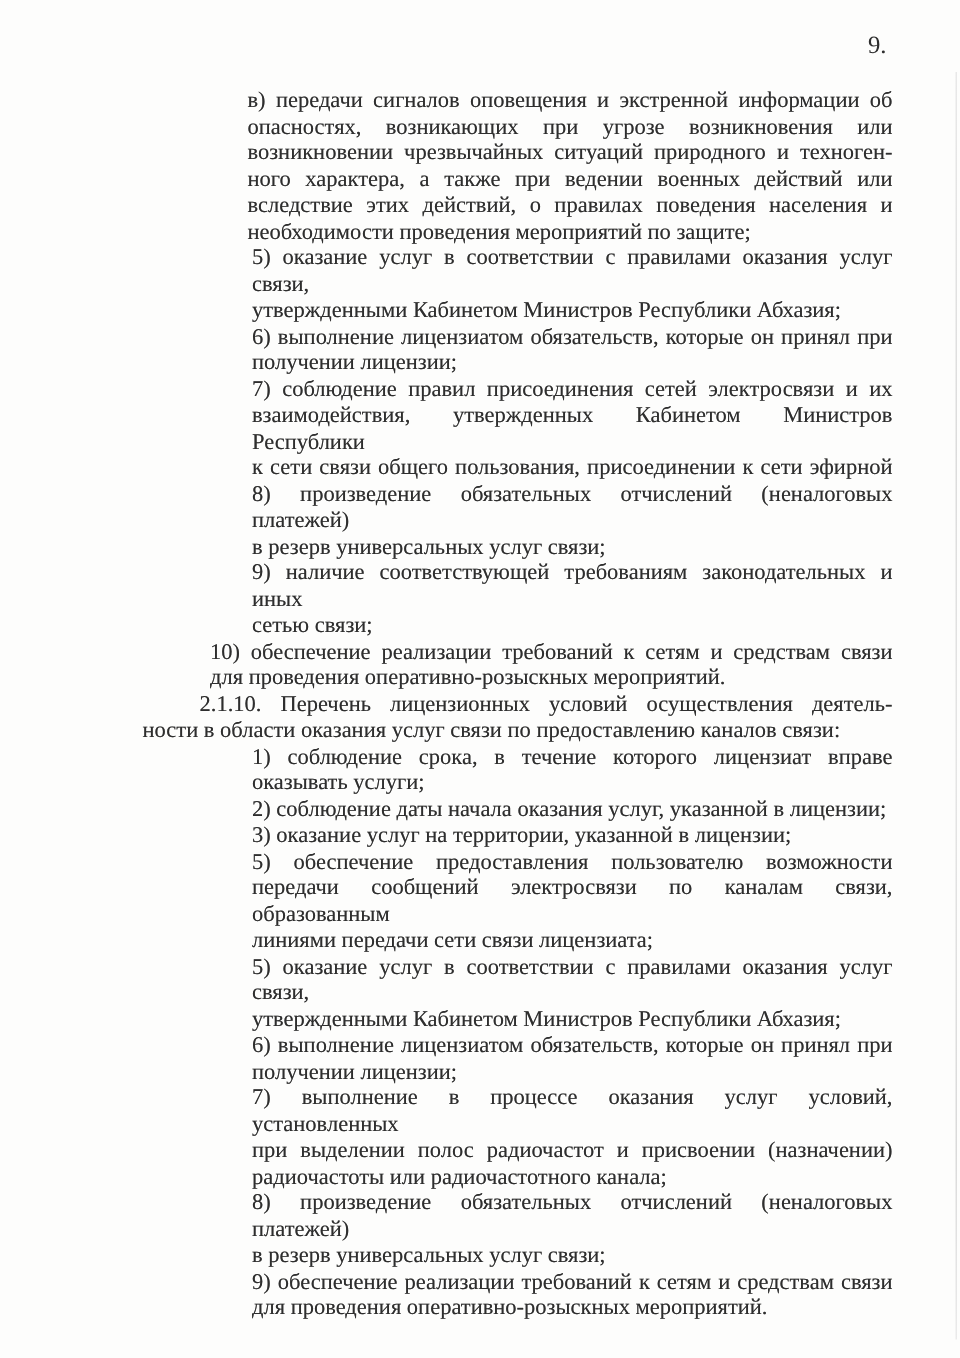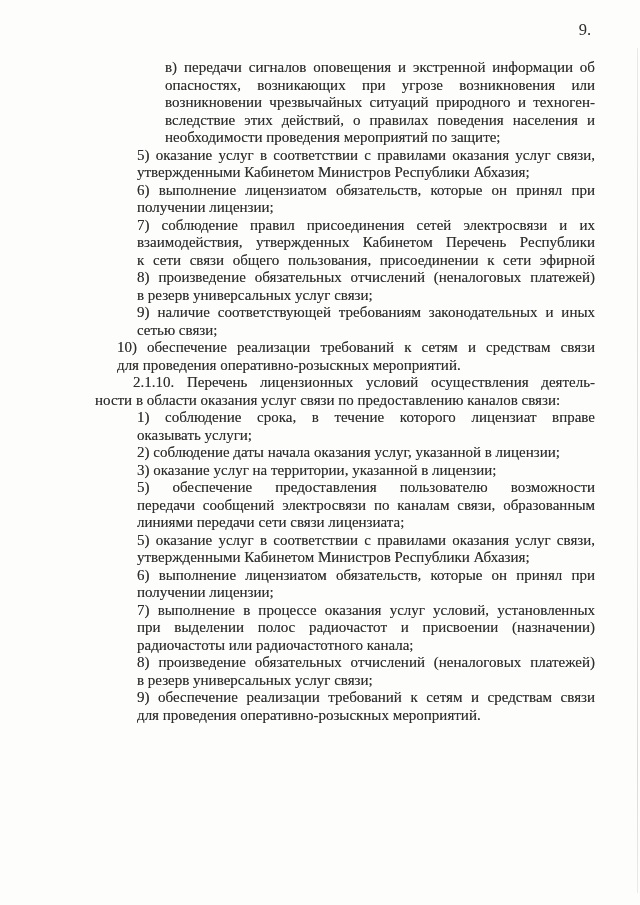--- a/index.html
+++ b/index.html
@@ -26,56 +26,57 @@
     left: 95px; top: 59px;
     width: 500px;
     font-size: 15px;
     line-height: 17.5px;
     text-shadow: 0 0 0.35px rgba(46,46,46,0.55);
   }
   .block { margin: 0; padding: 0; }
   .line { min-height: 17.5px; }
   .jl { text-align: justify; text-align-last: justify; }
   .ll { text-align: center; text-align-last: left; }
-  .b-item { margin-left: 42px; }
-  .b-item.outdent { margin-left: 22px; }
+  .b-item { margin-left: 73px; }
+  .b-item.outdent { margin-left: 45px; }
   .b-item-sub { margin-left: 70px; }
   .b-para .line:first-child { text-indent: 38px; }
   .edge-line {
     position: absolute;
     top: 48px; right: 2px;
     width: 1px; height: 845px;
     background: linear-gradient(#e6e6e6, #d8d8d8 30%, #e2e2e2 55%, #d6d6d6 85%, #e8e8e8);
     opacity: 0.9;
   }
 </style>
 </head>
 <body style="background: rgb(253, 253, 252);">
 
 <div class="page" style="background: rgb(253, 253, 252); color: rgb(46, 46, 46);">
   <div class="page-number">9.</div>
   <div class="content">
       <div class="block b-item-sub">
         <div class="line jl">в) передачи сигналов оповещения и экстренной информации об</div>
         <div class="line jl">опасностях, возникающих при угрозе возникновения или</div>
         <div class="line jl">возникновении чрезвычайных ситуаций природного и техноген-</div>
+        <div class="line jl">ного характера, а также при ведении военных действий или</div>
         <div class="line jl">вследствие этих действий, о правилах поведения населения и</div>
         <div class="line ll">необходимости проведения мероприятий по защите;</div>
       </div>
       <div class="block b-item">
         <div class="line jl">5) оказание услуг в соответствии с правилами оказания услуг связи,</div>
         <div class="line ll">утвержденными Кабинетом Министров Республики Абхазия;</div>
       </div>
       <div class="block b-item">
         <div class="line jl">6) выполнение лицензиатом обязательств, которые он принял при</div>
         <div class="line ll">получении лицензии;</div>
       </div>
       <div class="block b-item">
         <div class="line jl">7) соблюдение правил присоединения сетей электросвязи и их</div>
-        <div class="line jl">взаимодействия, утвержденных Кабинетом Перечень Республики</div>
+        <div class="line jl">взаимодействия, утвержденных Кабинетом Министров Республики</div>
         <div class="line jl">к сети связи общего пользования, присоединении к сети эфирной</div>
       </div>
       <div class="block b-item">
         <div class="line jl">8) произведение обязательных отчислений (неналоговых платежей)</div>
         <div class="line ll">в резерв универсальных услуг связи;</div>
       </div>
       <div class="block b-item">
         <div class="line jl">9) наличие соответствующей требованиям законодательных и иных</div>
         <div class="line ll">сетью связи;</div>
       </div>

